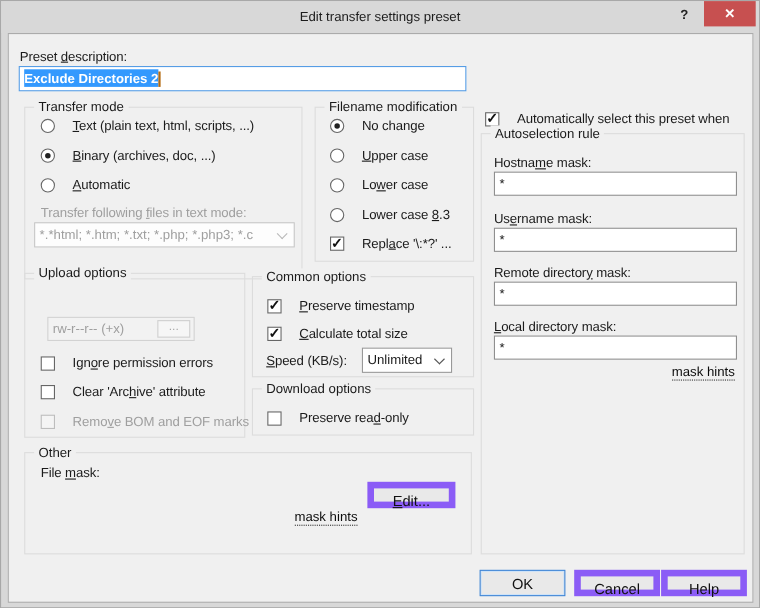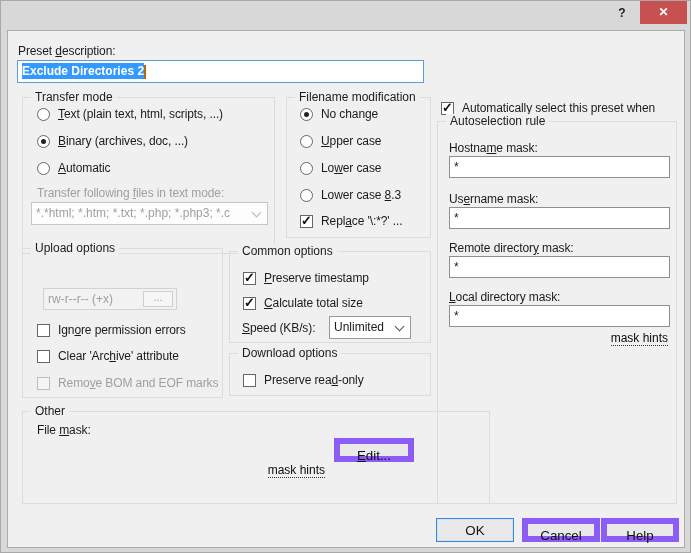--- a/index.html
+++ b/index.html
@@ -9,21 +9,21 @@
   .titlebar{position:absolute;left:0;top:0;width:100%;height:29px;background:#d8d8d8;}
   .title{position:absolute;left:0;right:0;top:7px;text-align:center;color:#1c1c1c;}
   .help-btn{position:absolute;right:58px;top:5px;width:20px;height:18px;text-align:center;font-weight:bold;color:#222;cursor:pointer;}
   .close-btn{position:absolute;right:3px;top:0;width:47px;height:23px;background:#c75050;color:#fff;text-align:center;line-height:23px;font-weight:bold;font-size:12px;cursor:pointer;}
   .client{position:absolute;left:6px;top:29px;width:678px;height:518px;background:#f0f0f0;border:1px solid #ababab;}
   .abs{position:absolute;}
   .lbl{white-space:nowrap;letter-spacing:-0.1px;}
   .lbl.dis{color:#9f9f9f;}
   .group{position:absolute;border:1px solid #dcdcdc;background:transparent;}
   .legend{position:absolute;top:-8px;left:8px;background:#f0f0f0;padding:0 4px;white-space:nowrap;color:#1b1b1b;}
-  .row{position:absolute;display:flex;align-items:center;gap:8px;height:16px;white-space:nowrap;}
+  .row{position:absolute;display:flex;align-items:center;gap:16px;height:16px;white-space:nowrap;}
   .radio{width:13px;height:13px;border:1px solid #666;border-radius:50%;background:#fff;position:relative;flex:0 0 13px;}
   .radio.checked::after{content:"";position:absolute;left:3px;top:3px;width:5px;height:5px;border-radius:50%;background:#222;}
   .cb{width:13px;height:13px;border:1px solid #666;background:#fff;position:relative;flex:0 0 13px;}
   .cb .mark{display:none;position:absolute;left:0px;top:-3px;font-size:13px;font-weight:bold;color:#111;line-height:16px;}
   .cb.checked .mark{display:block;}
   .cb.dis{border-color:#bdbdbd;background:#f4f4f4;}
   .text-input{position:absolute;background:#fff;border:1px solid #8f8f8f;padding:2px 4px;line-height:16px;white-space:nowrap;overflow:hidden;}
   .text-input.focused{border-color:#569de5;}
   .selection{background:#3399fe;color:#fff;padding:1px 0;font-weight:bold;}
   .caret{display:inline-block;width:2px;height:14px;background:#b4690e;vertical-align:middle;margin-left:0px;}
@@ -37,20 +37,21 @@
   .perm-box{position:absolute;border:1px solid #d2d2d2;background:#f2f2f2;color:#9f9f9f;padding:2px 4px;line-height:16px;white-space:nowrap;}
   .perm-btn{position:absolute;right:3px;top:2px;width:30px;height:16px;border:1px solid #cfcfcf;background:#f6f6f6;color:#a8a8a8;text-align:center;line-height:11px;font-size:11px;}
   u{text-decoration:underline;}
 </style>
 </head>
 <body>
 
 <div class="window">
 
   <div class="titlebar">
+    <div class="title">Edit transfer settings preset</div>
     <div class="help-btn">?</div>
     <div class="close-btn"><span>✕</span></div>
   </div>
 
   <div class="client"></div>
 
   <div class="abs lbl" style="left:17px;top:43px;">Preset <u>d</u>escription:</div>
   <div class="text-input focused" style="left:16px;top:59px;width:407px;height:23px;"><span class="selection">Exclude Directories 2</span><span class="caret"></span></div>
 
   <div class="group" style="left:21px;top:96px;width:253px;height:157px;">
@@ -161,21 +162,21 @@
   </div>
 
   <div class="group" style="left:228px;top:352px;width:202px;height:43px;">
     <span class="legend">Download options</span>
   </div>
   <div class="row" style="left:242px;top:371px;">
     <span class="cb"></span>
     <span class="lbl">Preserve rea<u>d</u>-only</span>
   </div>
 
-  <div class="group" style="left:21px;top:410px;width:468px;height:93px;text-align:right;">
+  <div class="group" style="left:21px;top:410px;width:407px;height:93px;text-align:right;">
     <span class="legend">Other</span>
   </div>
   <div class="abs lbl" style="left:36px;top:422px;">File <u>m</u>ask:</div>
   <button class="btn" style="left:333px;top:437px;width:80px;height:24px;"><u>E</u>dit...</button>
   <div class="link" style="right:365px;top:463px;">mask hints</div>
 
   <button class="btn default" style="left:435px;top:517px;width:78px;height:24px;">OK</button>
   <button class="btn" style="left:521px;top:517px;width:78px;height:24px;">Cancel</button>
   <button class="btn" style="left:600px;top:517px;width:78px;height:24px;">Help</button>
 

